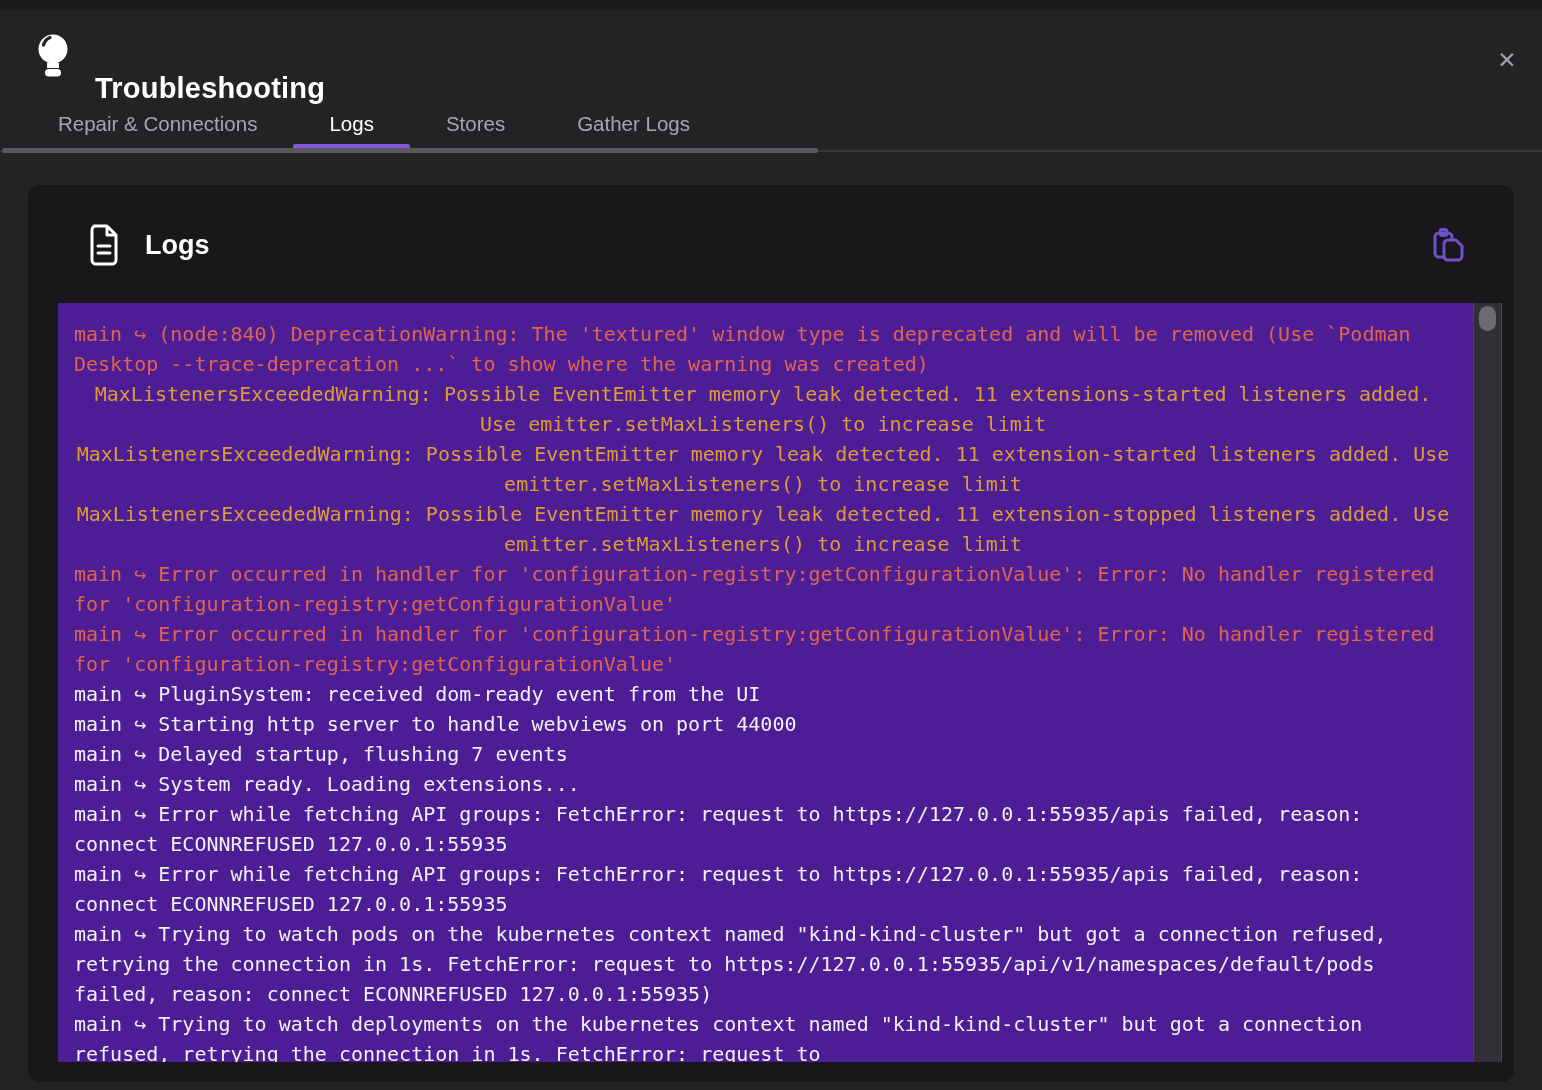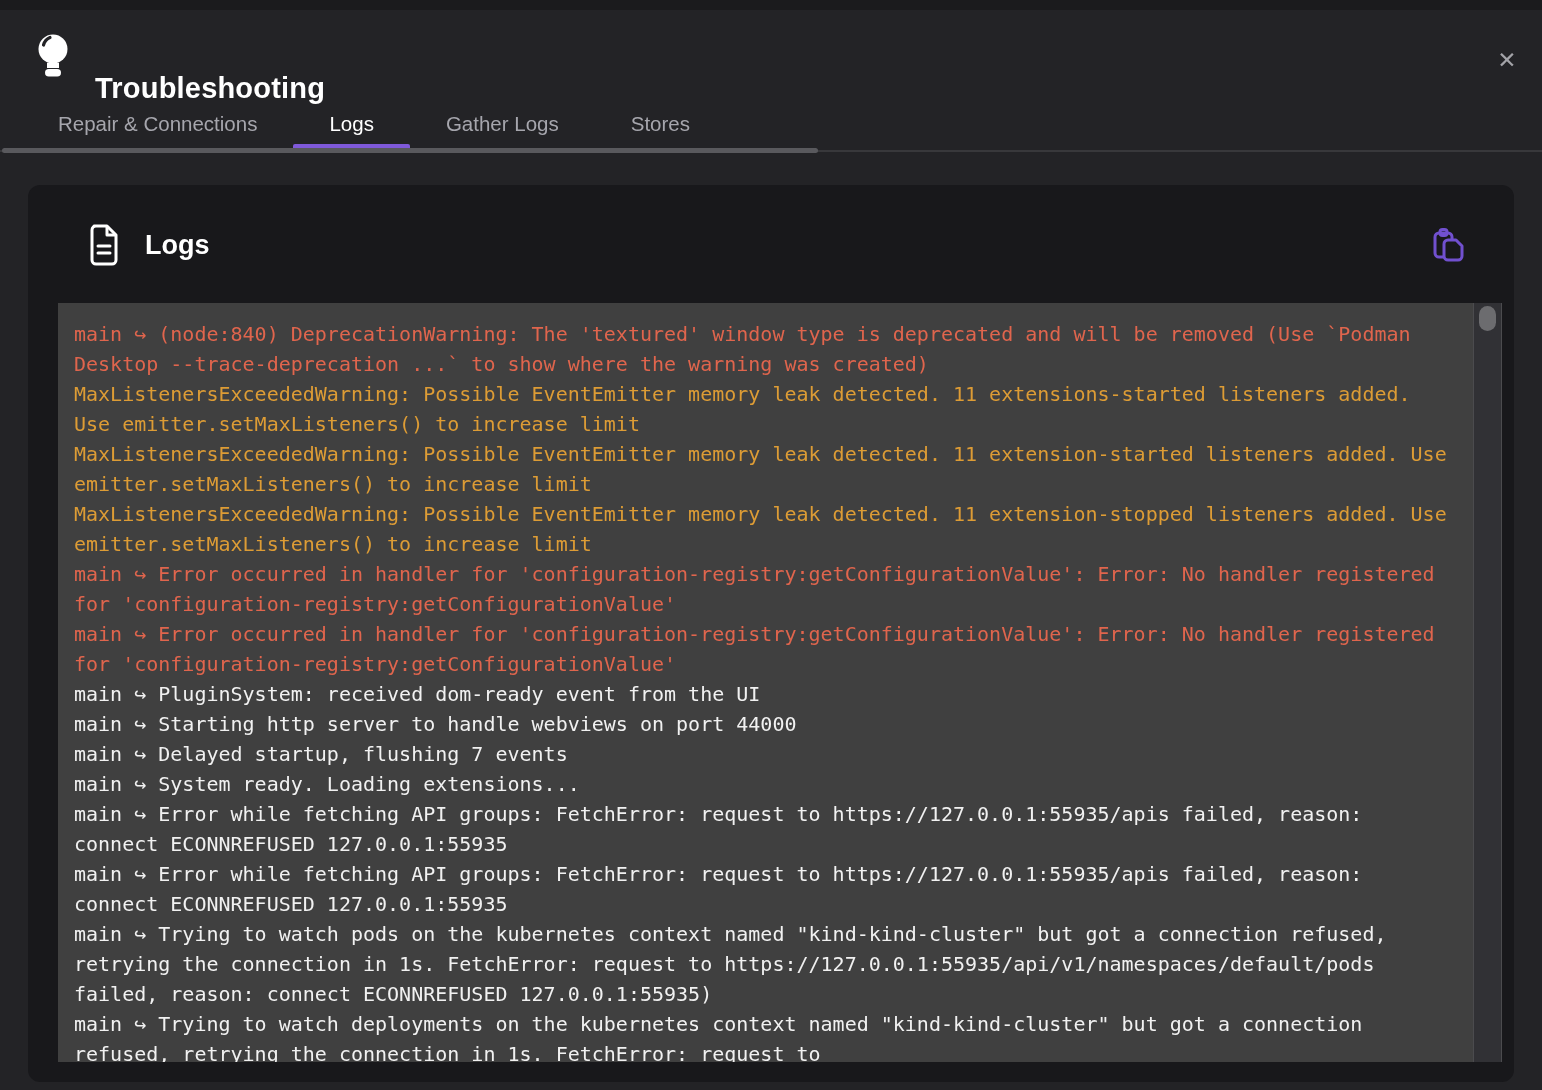--- a/index.html
+++ b/index.html
@@ -60,30 +60,30 @@
     font-size:27px; font-weight:700; color:#ffffff;
   }
   .copy-btn {
     position:absolute; right:46px; top:40px; width:40px; height:40px;
     background:none; border:none; cursor:pointer; padding:0;
   }
 
   
   .console {
     position:absolute; left:30px; top:118px; width:1444px; height:759px;
-    background:#404040; overflow:hidden;
+    background:#4c1d95; overflow:hidden;
   }
   .log-list {
     position:absolute; left:16px; top:16px; width:1378px;
     font-family:"DejaVu Sans Mono","Liberation Mono",monospace;
     font-size:20px; line-height:30px;
     white-space:pre-wrap; overflow-wrap:break-word;
   }
   .log-entry.error { color:#e0654d; }
-  .log-entry.warn  { color:#dd9c35; }
+  .log-entry.warn  { color:#dd9c35;text-align:center; }
   .log-entry.info  { color:#f1f1f1; }
 
   
   .scrollbar-track {
     position:absolute; right:0; top:0; width:29px; height:759px;
     background:#313135; border-left:1px solid #4b4b4e; border-right:1px solid #4b4b4e;
   }
   .scrollbar-thumb {
     position:absolute; top:3px; left:5px; width:17px; height:25px;
     background:#6c6c6f; border-radius:9px; cursor:pointer;
@@ -103,22 +103,22 @@
       <path d="M9.5 13 Q11 7.5 16 5.5" fill="none" stroke="#232326" stroke-width="3.2" stroke-linecap="round"></path>
     </svg>
   </span>
   <h1 class="page-title">Troubleshooting</h1>
   <button class="close-btn">✕</button>
 </header>
 
 <nav class="tab-bar">
     <button class="tab">Repair &amp; Connections</button>
     <button class="tab active">Logs</button>
+    <button class="tab">Stores</button>
     <button class="tab">Gather Logs</button>
-    <button class="tab">Stores</button>
   </nav>
 <div class="tab-divider"></div>
 <div class="tab-scroll-indicator"></div>
 
 <section class="panel">
   <div class="panel-header">
     <span class="doc-icon-wrap">
       <svg width="32" height="44" viewBox="0 0 32 44">
         <path d="M6 3 H19 L28 12 V37 A4 4 0 0 1 24 41 H8 A4 4 0 0 1 4 37 V7 A4 4 0 0 1 8 3 Z" fill="none" stroke="#ffffff" stroke-width="3" stroke-linejoin="round"></path>
         <path d="M19 3 V12 H28" fill="none" stroke="#ffffff" stroke-width="3" stroke-linejoin="round"></path>

